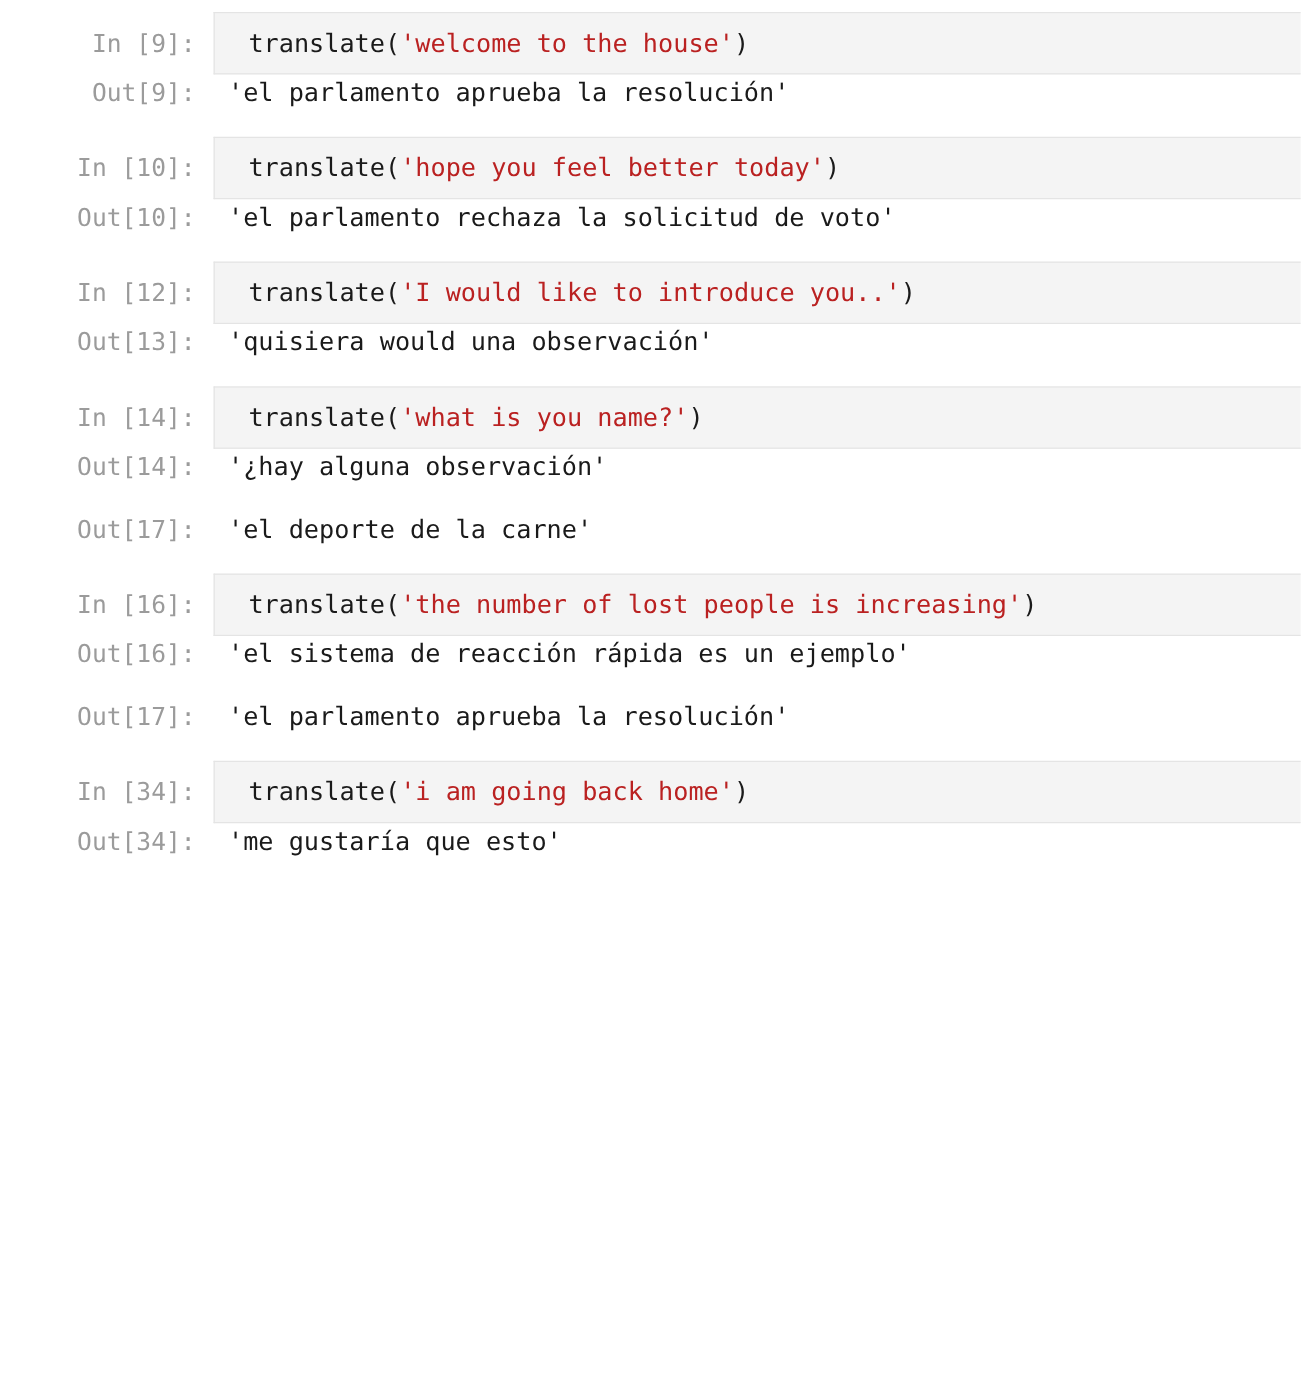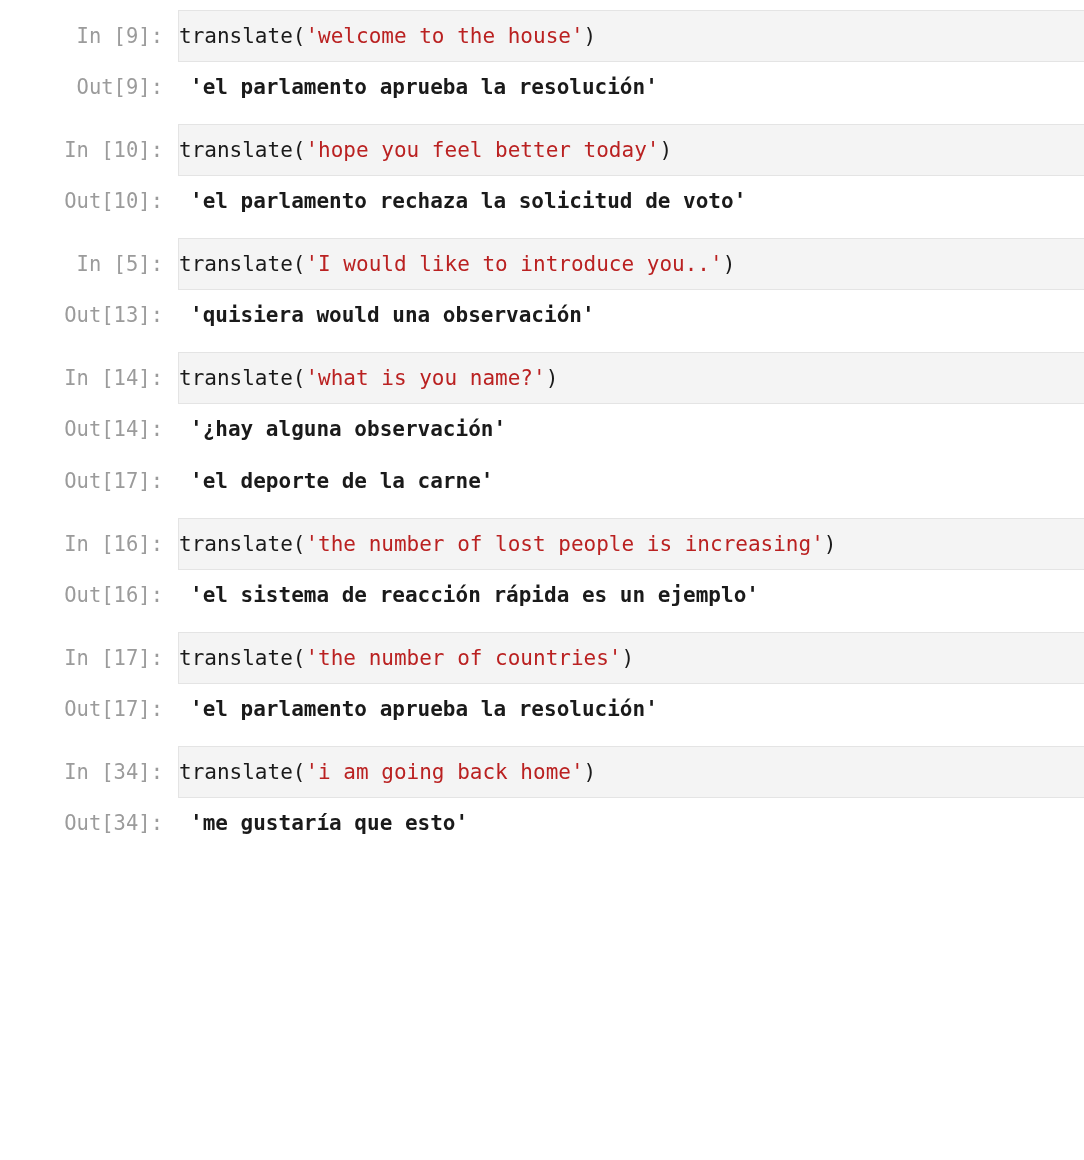--- a/index.html
+++ b/index.html
@@ -36,32 +36,32 @@
     font-size: 20.5px;
     line-height: 30px;
     white-space: pre;
     padding-right: 0px;
     box-sizing: border-box;
     user-select: none;
   }
 
   
   .input-row {
-    margin-bottom: 10px;
+    margin-bottom: 0px;
   }
   .input-row .prompt {
     padding-top: 11px;
   }
   .input-area {
     flex: 1 1 auto;
     background: #f4f4f4;
     border: 1px solid #e4e4e4;
     border-right: none;
     margin-left: 15px;
-    padding: 10px 0 10px 0;
+    padding: 10px 0 10px 28px;
     box-sizing: border-box;
     min-height: 52px;
   }
   .code-line {
     font-family: "DejaVu Sans Mono", "Liberation Mono", monospace;
     font-size: 21px;
     line-height: 30px;
     color: #1a1a1a;
     white-space: pre;
   }
@@ -71,21 +71,20 @@
 
   
   .output-row {
     margin-bottom: 22px;
   }
   .output-area {
     flex: 1 1 auto;
     margin-left: 15px;
     padding-left: 12px;
     box-sizing: border-box;
-    font-weight: bold;
   }
   .output-text {
     font-family: "DejaVu Sans Mono", "Liberation Mono", monospace;
     font-size: 21px;
     line-height: 30px;
     color: #1a1a1a;
     white-space: pre;
   }
 
   .pair { margin-bottom: 0px; }
@@ -118,21 +117,21 @@
       </div>
       <div class="cell-row output-row">
         <div class="prompt">Out[10]:</div>
         <div class="output-area">
           <div class="output-text">'el parlamento rechaza la solicitud de voto'</div>
         </div>
       </div>
     </div>
     <div class="pair">
       <div class="cell-row input-row">
-        <div class="prompt">In [5]:</div>
+        <div class="prompt">In [12]:</div>
         <div class="input-area">
           <div class="code-line"><span class="tok-fn">translate(</span><span class="tok-str">'I would like to introduce you..'</span><span class="tok-punc">)</span></div>
         </div>
       </div>
       <div class="cell-row output-row">
         <div class="prompt">Out[13]:</div>
         <div class="output-area">
           <div class="output-text">'quisiera would una observación'</div>
         </div>
       </div>
@@ -167,26 +166,20 @@
         </div>
       </div>
       <div class="cell-row output-row">
         <div class="prompt">Out[16]:</div>
         <div class="output-area">
           <div class="output-text">'el sistema de reacción rápida es un ejemplo'</div>
         </div>
       </div>
     </div>
     <div class="pair">
-      <div class="cell-row input-row">
-        <div class="prompt">In [17]:</div>
-        <div class="input-area">
-          <div class="code-line"><span class="tok-fn">translate(</span><span class="tok-str">'the number of countries'</span><span class="tok-punc">)</span></div>
-        </div>
-      </div>
       <div class="cell-row output-row">
         <div class="prompt">Out[17]:</div>
         <div class="output-area">
           <div class="output-text">'el parlamento aprueba la resolución'</div>
         </div>
       </div>
     </div>
     <div class="pair">
       <div class="cell-row input-row">
         <div class="prompt">In [34]:</div>

